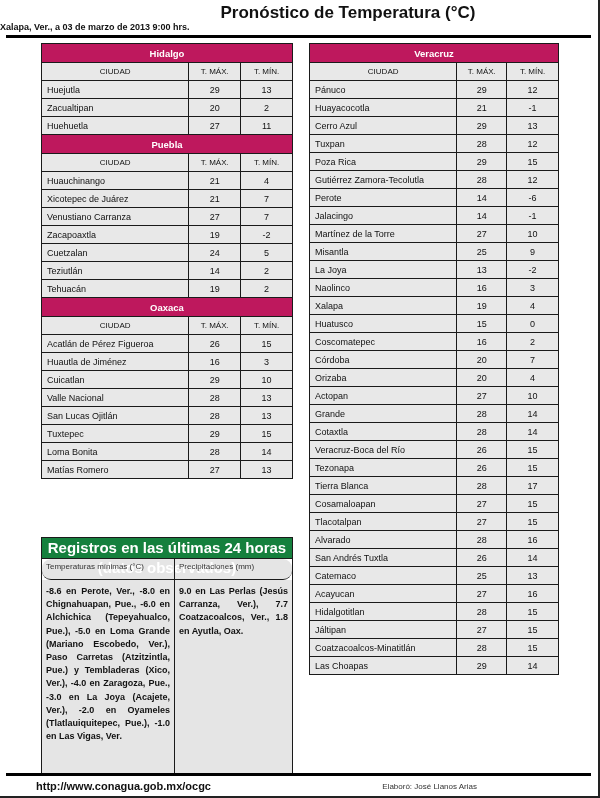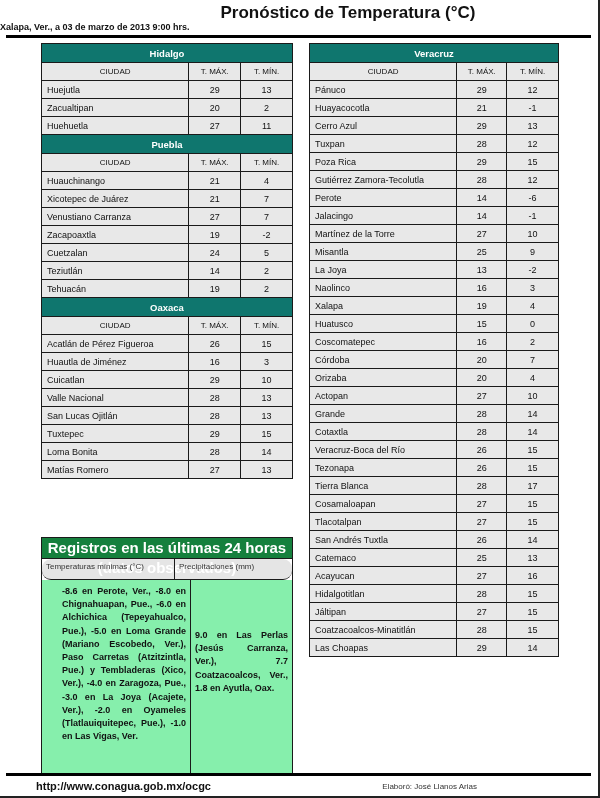--- a/index.html
+++ b/index.html
@@ -13,37 +13,37 @@
   .rule.top { top:35px; }
   .rule.bottom { top:773px; }
   .footer-url { position:absolute; top:780px; left:36px; font-size:11px; font-weight:bold; }
   .footer-author { position:absolute; top:782px; right:123px; font-size:8px; color:#333; }
   .page-frame-right { position:absolute; top:0; right:0; width:2px; height:798px; background:#222; }
   .page-frame-bottom { position:absolute; left:0; bottom:0; width:600px; height:2px; background:#222; }
 
   table.t { position:absolute; border-collapse:collapse; font-size:9px; }
   table.t td { border:1.5px solid #1a1a1a; background:#e8e8e8; height:17px; padding:0 5px; }
   table.t td.num { text-align:center; }
-  table.t tr.sect td { background:#0f766e; color:#fff; font-weight:bold; text-align:center; font-size:9.5px; height:18px; }
+  table.t tr.sect td { background:#be185d; color:#fff; font-weight:bold; text-align:center; font-size:9.5px; height:18px; }
   table.t tr.hdr td { text-align:center; font-size:8px; }
   #left { left:41px; top:43px; width:252px; }
   #right { left:309px; top:43px; width:250px; }
   #left col.c1 { width:148px; } #left col.c2 { width:52px; } #left col.c3 { width:52px; }
   #right col.c1 { width:148px; } #right col.c2 { width:50px; } #right col.c3 { width:52px; }
 
   .reg { position:absolute; left:41px; top:537px; width:250px; border:1.5px solid #1a1a1a; font-size:9px; }
   .reg .head { background:#15803d; color:#fff; font-weight:bold; text-align:center; height:20px; line-height:20px;
                border-bottom:1.5px solid #1a1a1a; font-size:15px; }
   .reg .cols { display:flex; background:#e5e5e5; border-bottom:1.5px solid #1a1a1a;border-radius:9px; }
   .reg .cols div { padding:3px 4px; height:14px; font-size:8px; color:#333; }
   .reg .cols div:first-child { width:124px; border-right:1.5px solid #1a1a1a; }
-  .reg .body { display:flex; background:#86efac; height:193px;padding-left:16px; }
+  .reg .body { display:flex; background:#e5e5e5; height:193px; }
   .reg .body div { padding:5px 4px; font-weight:bold; font-size:9px; line-height:13.2px; text-align:justify; }
   .reg .body div:first-child { width:124px; border-right:1.5px solid #1a1a1a; }
-  .reg .body div:last-child { flex:1;margin-top:44px; }
+  .reg .body div:last-child { flex:1; }
 </style>
 </head>
 <body>
 
 <div class="title">Pronóstico de Temperatura (°C)</div>
 <div class="subtitle">Xalapa, Ver., a  03  de marzo de 2013  9:00 hrs.</div>
 <div class="rule top"></div>
 
 <table class="t" id="left">
   <colgroup>
@@ -301,20 +301,25 @@
       </tr>
       <tr>
         <td>Cosamaloapan</td>
         <td class="num">27</td>
         <td class="num">15</td>
       </tr>
       <tr>
         <td>Tlacotalpan</td>
         <td class="num">27</td>
         <td class="num">15</td>
+      </tr>
+      <tr>
+        <td>Alvarado</td>
+        <td class="num">28</td>
+        <td class="num">16</td>
       </tr>
       <tr>
         <td>San Andrés Tuxtla</td>
         <td class="num">26</td>
         <td class="num">14</td>
       </tr>
       <tr>
         <td>Catemaco</td>
         <td class="num">25</td>
         <td class="num">13</td>

